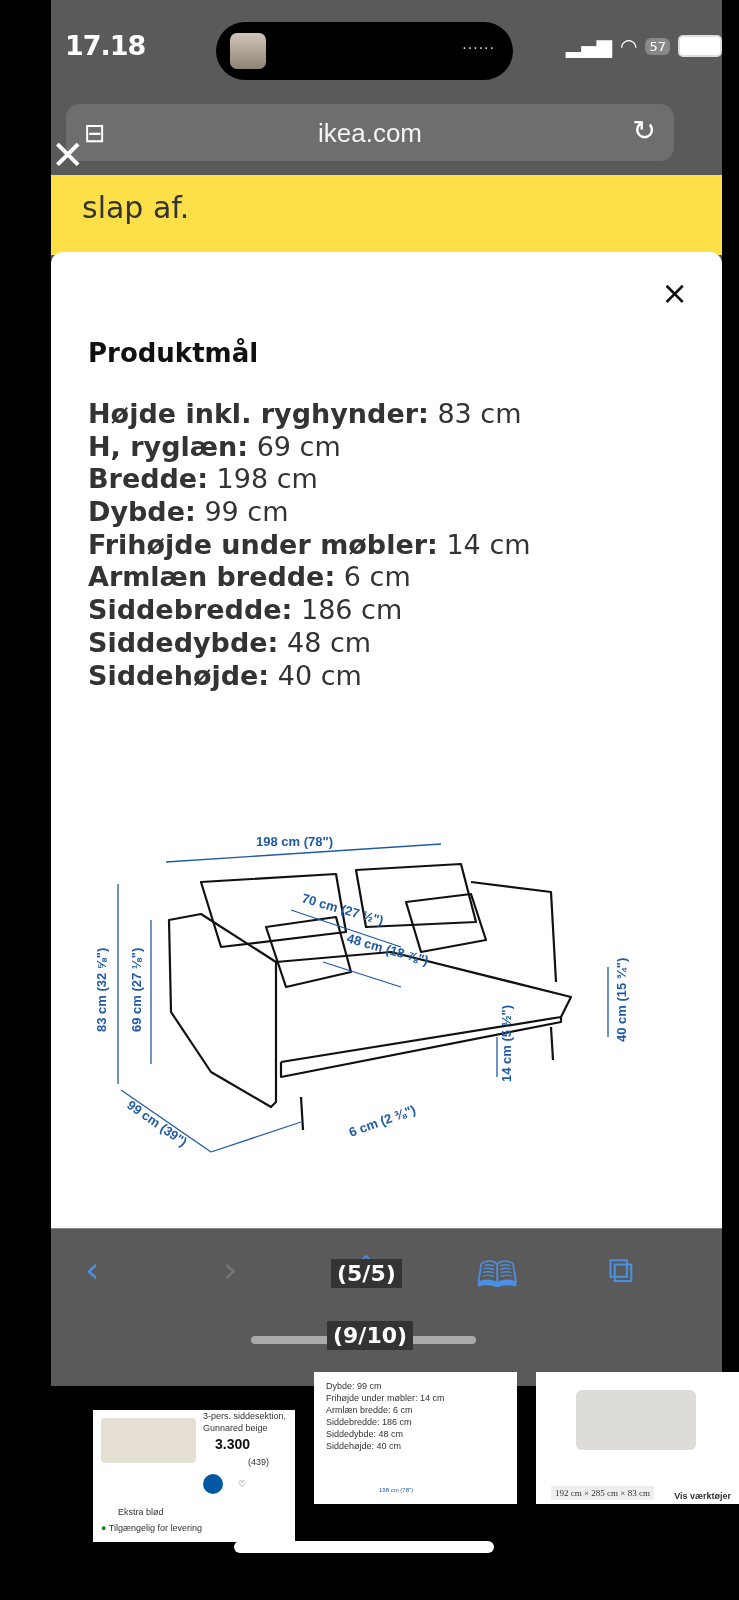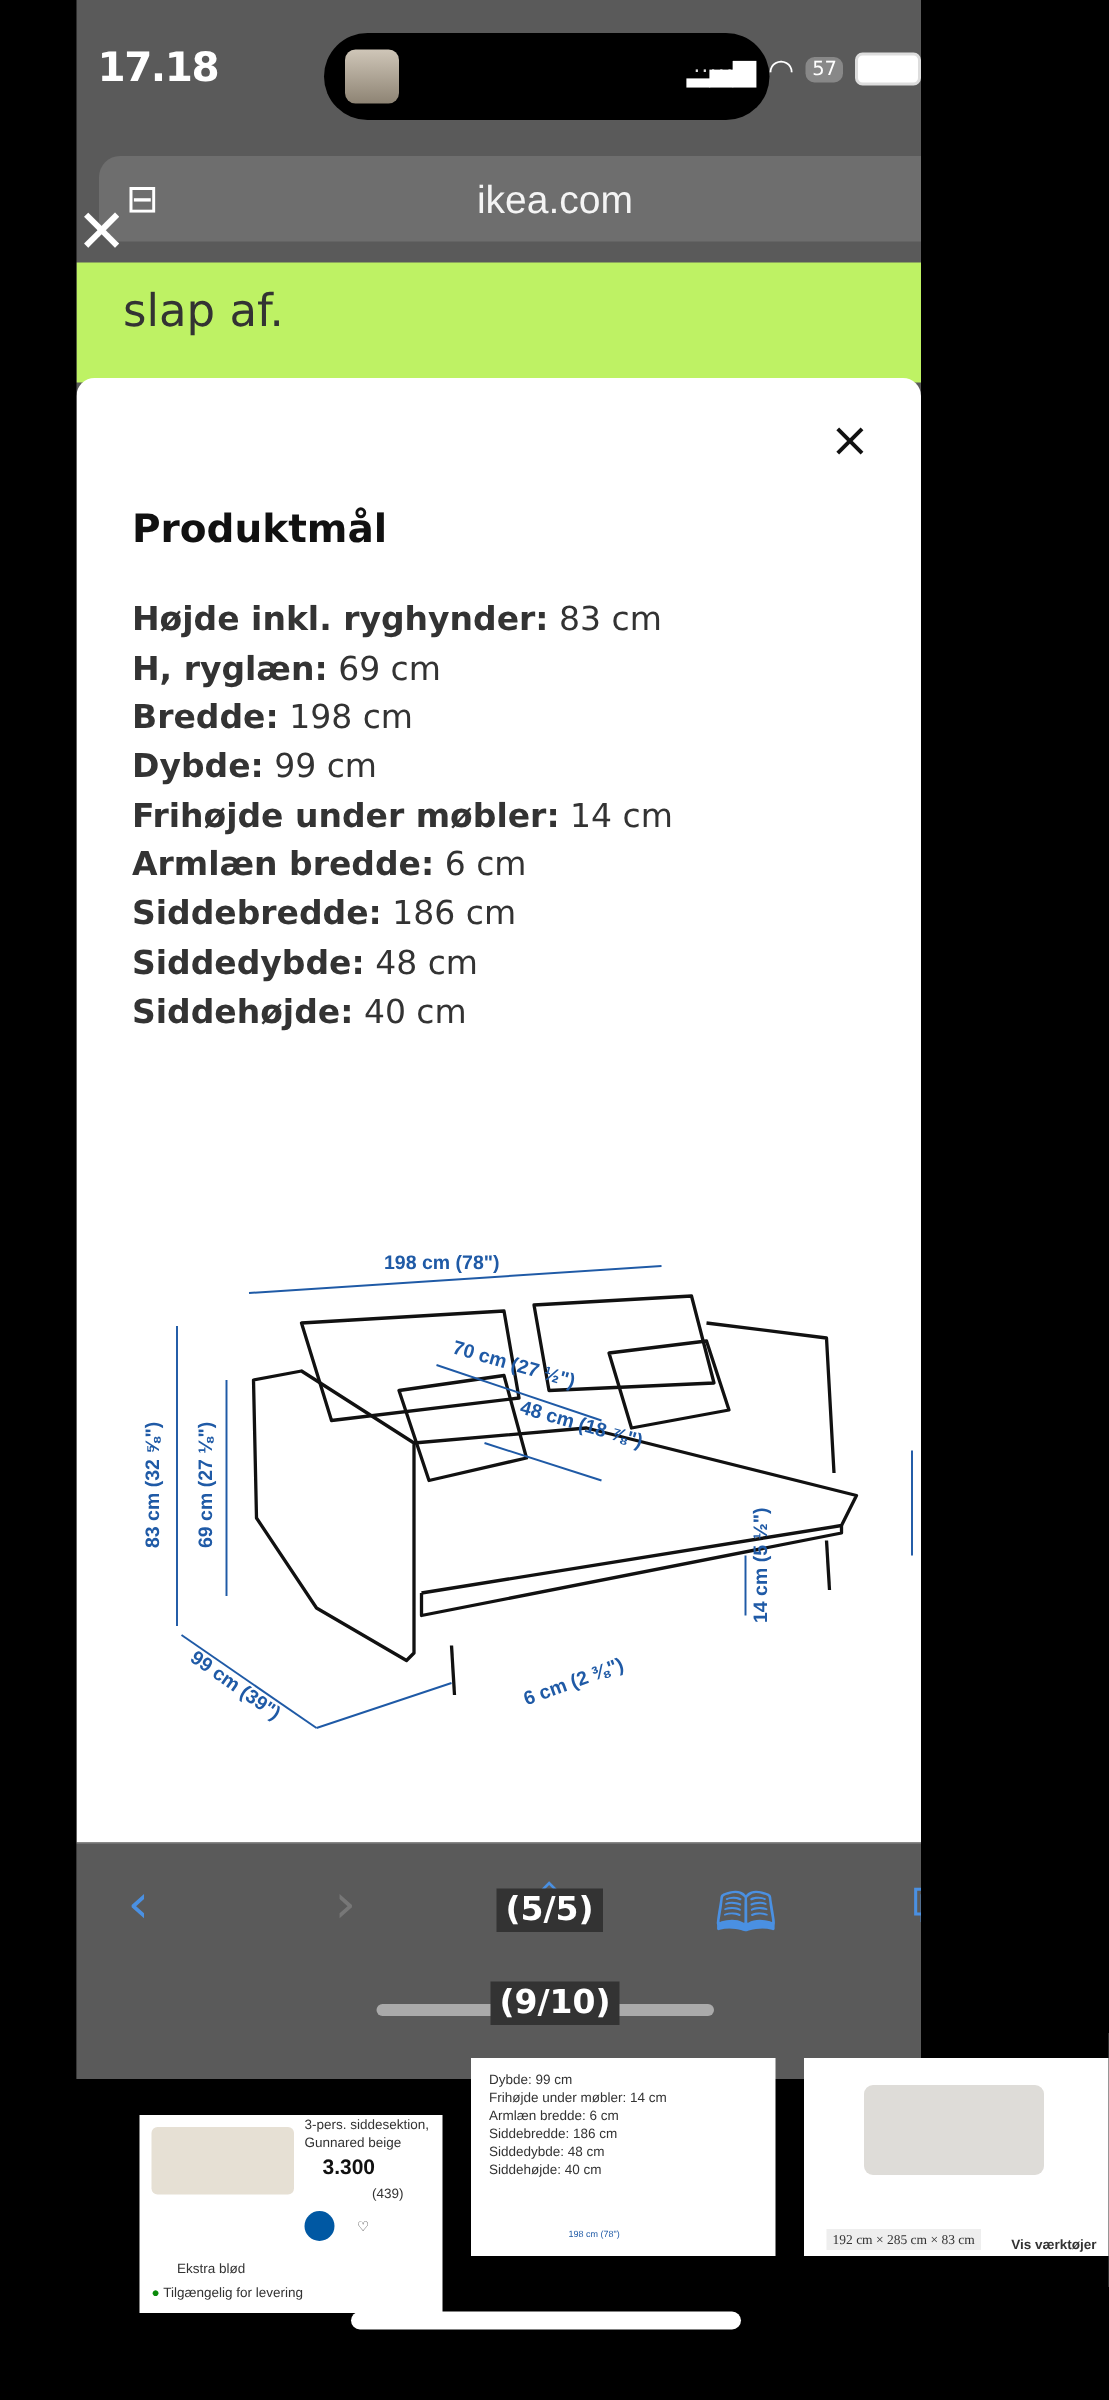--- a/index.html
+++ b/index.html
@@ -1,37 +1,37 @@
 <!DOCTYPE html>
 <html><head>
 <meta charset="utf-8">
 <style>
   html,body{margin:0;padding:0;}
   body{width:739px;height:1600px;background:#000;position:relative;overflow:hidden;font-family:"DejaVu Sans","Liberation Sans",sans-serif;}
-  .phone{position:absolute;left:51px;top:0;width:563px;height:1386px;background:#5a5a5a;overflow:hidden;}
+  .phone{position:absolute;left:51px;top:0;width:671px;height:1386px;background:#5a5a5a;overflow:hidden;}
   .statusbar{position:absolute;left:0;top:0;width:100%;height:100px;}
   .time{position:absolute;left:14px;top:30px;color:#fff;font-size:27px;font-weight:bold;letter-spacing:-1px;}
   .island{position:absolute;left:165px;top:22px;width:297px;height:58px;background:#000;border-radius:29px;}
   .island-thumb{position:absolute;left:14px;top:11px;width:36px;height:36px;border-radius:7px;background:linear-gradient(#cfc6b8,#8e8474);}
   .island-dots{position:absolute;right:18px;top:18px;color:#ddd;font-size:14px;letter-spacing:1px;}
   .sys-icons{position:absolute;right:0;top:34px;display:flex;gap:8px;align-items:center;color:#fff;font-size:20px;}
   .battery{width:40px;height:18px;border:2px solid #ddd;border-radius:5px;background:#fff;}
   .batt-badge{background:#888;color:#fff;font-size:13px;border-radius:6px;padding:1px 4px;}
   .urlbar{position:absolute;left:15px;top:104px;width:608px;height:57px;background:#6e6e6e;border-radius:14px;}
   .url-left{position:absolute;left:18px;top:14px;color:#fff;font-size:26px;}
   .url-text{position:absolute;left:0;right:0;top:14px;text-align:center;color:#f4f4f4;font-size:26px;font-family:"Liberation Sans",sans-serif;}
   .url-reload{position:absolute;right:18px;top:10px;color:#fff;font-size:28px;}
   .close-x-overlay{position:absolute;left:0;top:135px;color:#fff;font-size:40px;line-height:1;}
-  .bg-page{position:absolute;left:0;top:175px;width:100%;height:80px;background:#bef264;}
+  .bg-page{position:absolute;left:0;top:175px;width:100%;height:80px;background:#fde047;}
   .bg-text{position:absolute;left:31px;top:15px;font-size:30px;color:#333;}
   .sheet{position:absolute;left:0;top:252px;width:100%;height:976px;background:#fff;border-radius:12px 12px 0 0;}
   .sheet-close{position:absolute;right:34px;top:22px;font-size:32px;color:#111;cursor:pointer;}
   .sheet-title{position:absolute;left:37px;top:86px;font-size:26px;font-weight:bold;color:#111;}
   .dims{position:absolute;left:37px;top:146px;}
-  .dim-row{font-size:22px;color:#333;height:32.7px;line-height:32.7px;white-space:nowrap;}
+  .dim-row{font-size:27px;color:#333;height:32.7px;line-height:32.7px;white-space:nowrap;}
   .dim-row b{color:#333;}
   .diagram{position:absolute;left:40px;top:570px;width:560px;height:390px;}
   .toolbar{position:absolute;left:0;top:1228px;width:100%;height:158px;background:#5a5a5a;border-top:1px solid #888;}
   .tb-btn{position:absolute;top:20px;color:#4a90e2;font-size:36px;}
   .counter{position:absolute;background:#333;color:#fff;font-weight:bold;font-size:22px;padding:2px 6px;}
   .homebar-light{position:absolute;left:200px;top:107px;width:225px;height:8px;border-radius:4px;background:#aaa;}
   .thumbs{position:absolute;left:0;top:1372px;width:739px;height:135px;}
   .thumb{position:absolute;top:0;height:132px;background:#fff;overflow:hidden;font-family:"Liberation Sans",sans-serif;}
   .t-small{font-size:9px;color:#333;line-height:12px;}
   .t-price{font-size:14px;font-weight:bold;color:#111;}

